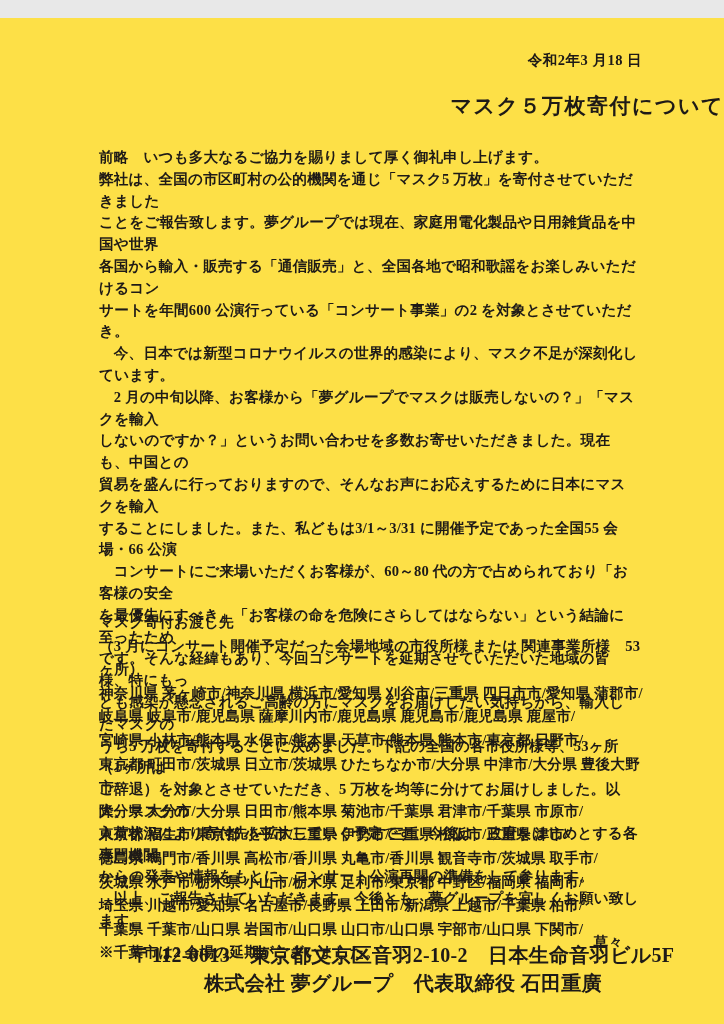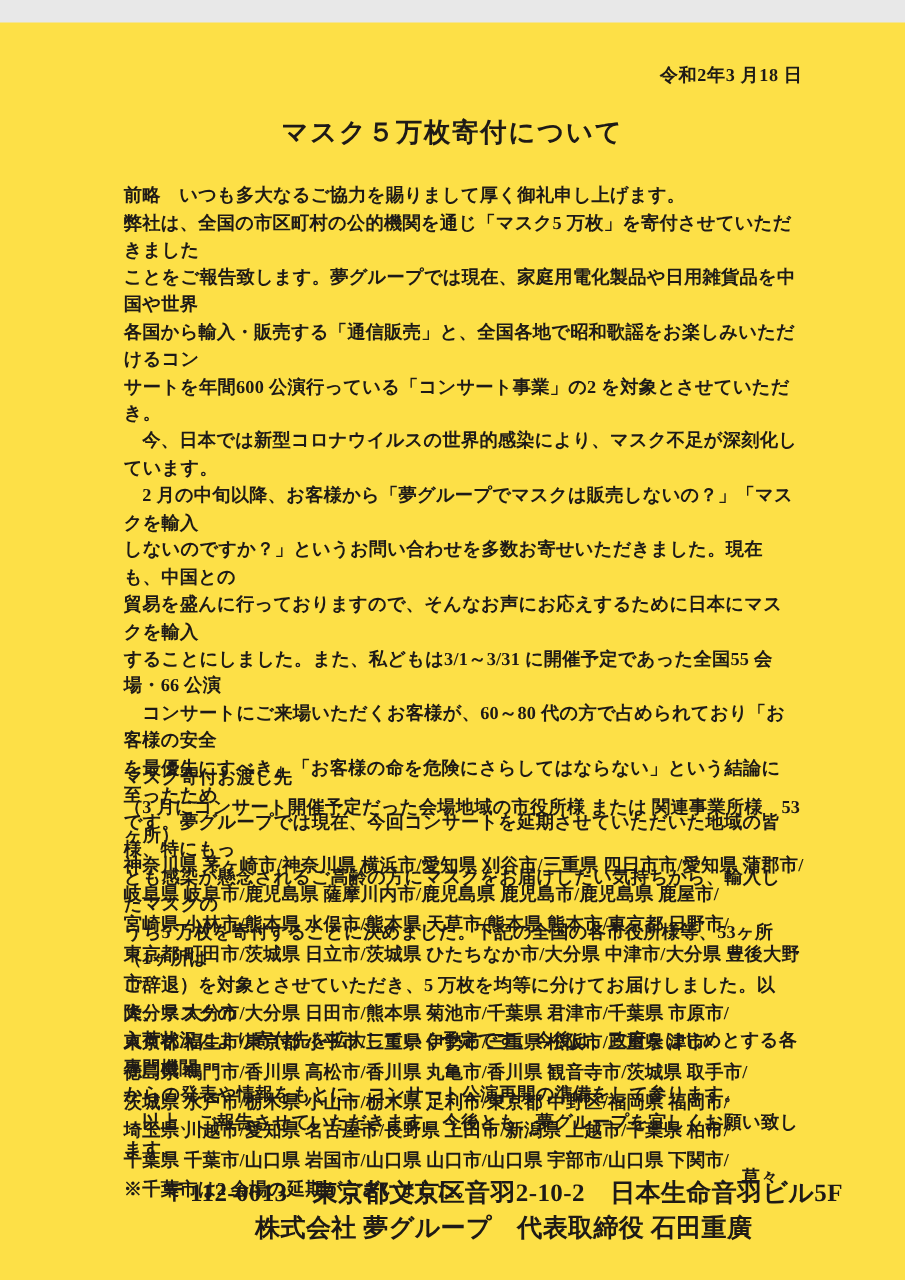--- a/index.html
+++ b/index.html
@@ -20,21 +20,21 @@
     right: 82px;
     font-size: 14.5px;
     letter-spacing: 0.5px;
   }
   .title {
     position: absolute;
     top: 74px;
     left: 0;
     width: 100%;
     margin: 0;
-    text-align: center;
+    text-align: right;
     font-size: 21px;
     font-weight: 800;
     letter-spacing: 1.5px;
   }
   .body-block {
     position: absolute;
     top: 129px;
     left: 99px;
     width: 540px;
     font-size: 14.6px;
@@ -85,21 +85,21 @@
         <div class="body-line">ことをご報告致します。夢グループでは現在、家庭用電化製品や日用雑貨品を中国や世界</div>
         <div class="body-line">各国から輸入・販売する「通信販売」と、全国各地で昭和歌謡をお楽しみいただけるコン</div>
         <div class="body-line">サートを年間600 公演行っている「コンサート事業」の2 を対象とさせていただき。</div>
         <div class="body-line">　今、日本では新型コロナウイルスの世界的感染により、マスク不足が深刻化しています。</div>
         <div class="body-line">　2 月の中旬以降、お客様から「夢グループでマスクは販売しないの？」「マスクを輸入</div>
         <div class="body-line">しないのですか？」というお問い合わせを多数お寄せいただきました。現在も、中国との</div>
         <div class="body-line">貿易を盛んに行っておりますので、そんなお声にお応えするために日本にマスクを輸入</div>
         <div class="body-line">することにしました。また、私どもは3/1～3/31 に開催予定であった全国55 会場・66 公演</div>
         <div class="body-line">　コンサートにご来場いただくお客様が、60～80 代の方で占められており「お客様の安全</div>
         <div class="body-line">を最優先にすべき」「お客様の命を危険にさらしてはならない」という結論に至ったため</div>
-        <div class="body-line">です。夢グループでは現在、今回コンサートを延期させていただいた地域の皆様、特にもっ</div>
+        <div class="body-line">です。そんな経緯もあり、今回コンサートを延期させていただいた地域の皆様、特にもっ</div>
         <div class="body-line">とも感染が懸念されるご高齢の方にマスクをお届けしたい気持ちから、輸入したマスクの</div>
         <div class="body-line">うち5 万枚を寄付することに決めました。下記の全国の各市役所様等、53ヶ所（1ヶ所は</div>
         <div class="body-line">ご辞退）を対象とさせていただき、5 万枚を均等に分けてお届けしました。以降、マスクの</div>
         <div class="body-line">入荷状況により寄付先を拡大していく予定です。今後は、政府をはじめとする各専門機関</div>
         <div class="body-line">からの発表や情報をもとに、コンサート公演再開の準備をして参ります。</div>
         <div class="body-line">　以上、ご報告させていただきます。今後とも、夢グループを宜しくお願い致します。</div>
       </div>
     <div class="closing">草々</div>
   </div>
 

